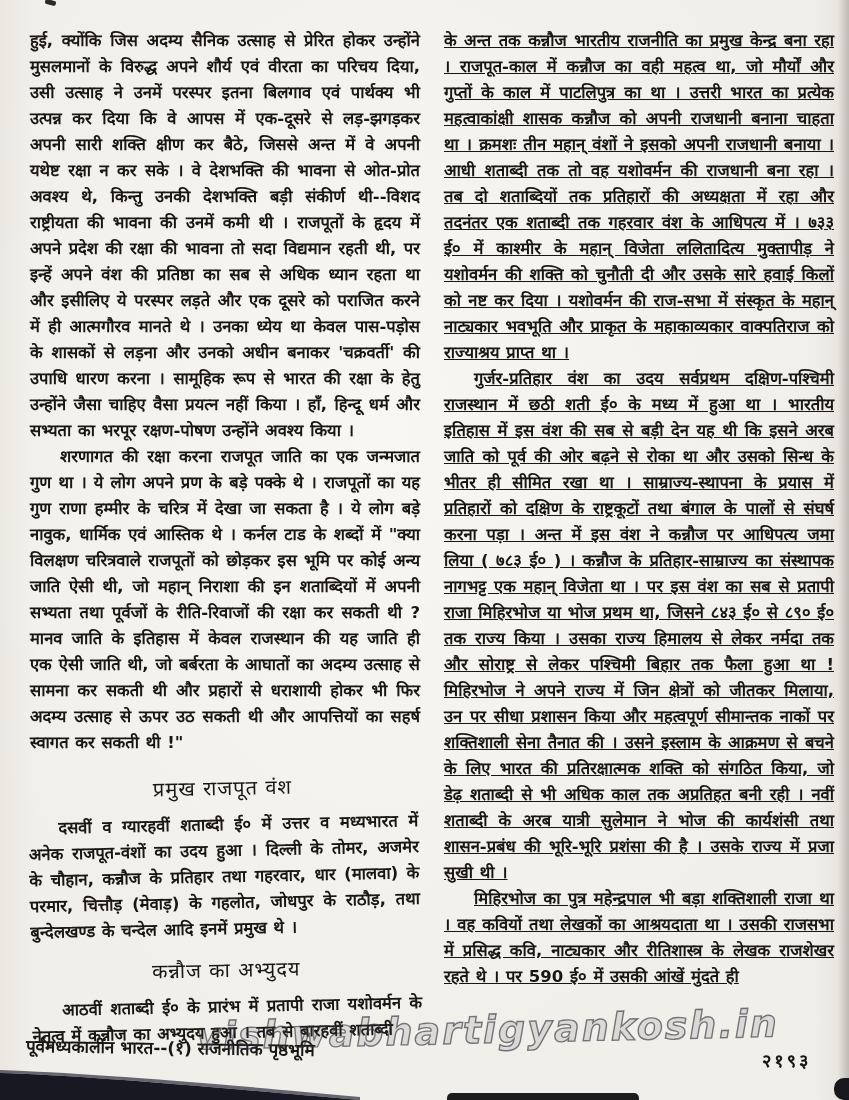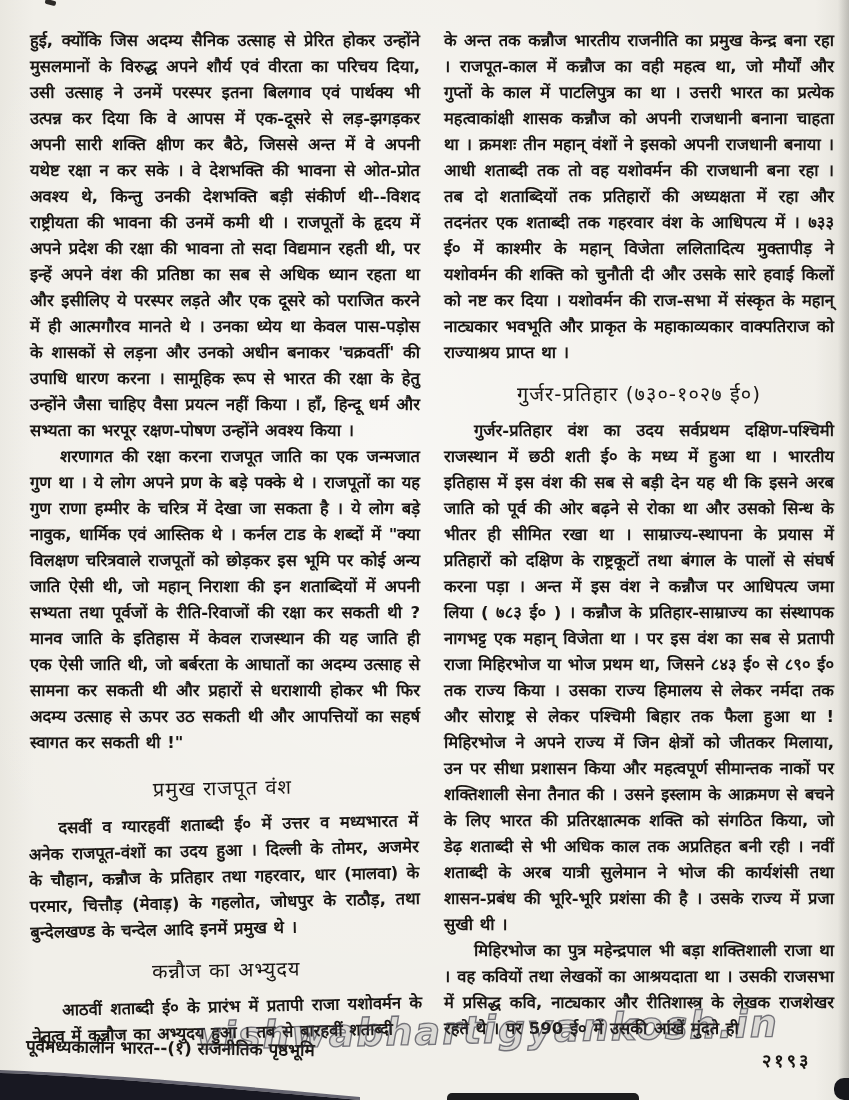--- a/index.html
+++ b/index.html
@@ -8,21 +8,21 @@
     font-family:"DejaVu Sans","Liberation Sans",sans-serif;
     background:
       radial-gradient(ellipse at 45% 40%, rgba(255,255,255,0.5), rgba(0,0,0,0) 70%),
       linear-gradient(90deg,#e9e7e0 0%, #f1efe9 4%, #f1efe9 96%, #e3e1da 100%),
       #efede7;
     color:#191613;
   }
   .page{position:absolute;inset:0;}
   .col{position:absolute;top:28px;width:390px;text-align:justify;}
   .col-left{left:30px;}
-  .col-right{left:444px;}
+  .col-right{left:444px;text-decoration:underline;}
   p.body-text{
     margin:0;font-size:16.5px;line-height:26px;font-weight:bold;
     letter-spacing:0px;word-spacing:1px;
   }
   p.indent{text-indent:30px;}
   h2.sec{
     margin:13px 0 9px 0;text-align:center;font-weight:normal;
     font-size:20px;letter-spacing:1px;line-height:30px;
   }
   .skew{transform:rotate(-1.2deg);transform-origin:right center;}
@@ -72,21 +72,20 @@
     <div class="skew">
       <h2 class="sec">प्रमुख राजपूत वंश</h2>
       <p class="body-text indent">दसवीं व ग्यारहवीं शताब्दी ई० में उत्तर व मध्यभारत में अनेक राजपूत-वंशों का उदय हुआ । दिल्ली के तोमर, अजमेर के चौहान, कन्नौज के प्रतिहार तथा गहरवार, धार (मालवा) के परमार, चित्तौड़ (मेवाड़) के गहलोत, जोधपुर के राठौड़, तथा बुन्देलखण्ड के चन्देल आदि इनमें प्रमुख थे ।</p>
       <h2 class="sec">कन्नौज का अभ्युदय</h2>
       <p class="body-text indent">आठवीं शताब्दी ई० के प्रारंभ में प्रतापी राजा यशोवर्मन के नेतृत्व में कन्नौज का अभ्युदय हुआ । तब से बारहवीं शताब्दी</p>
     </div>
   </div>
 
   <div class="col col-right">
     <p class="body-text">के अन्त तक कन्नौज भारतीय राजनीति का प्रमुख केन्द्र बना रहा । राजपूत-काल में कन्नौज का वही महत्व था, जो मौर्यों और गुप्तों के काल में पाटलिपुत्र का था । उत्तरी भारत का प्रत्येक महत्वाकांक्षी शासक कन्नौज को अपनी राजधानी बनाना चाहता था । क्रमशः तीन महान् वंशों ने इसको अपनी राजधानी बनाया । आधी शताब्दी तक तो वह यशोवर्मन की राजधानी बना रहा । तब दो शताब्दियों तक प्रतिहारों की अध्यक्षता में रहा और तदनंतर एक शताब्दी तक गहरवार वंश के आधिपत्य में । ७३३ ई० में काश्मीर के महान् विजेता ललितादित्य मुक्तापीड़ ने यशोवर्मन की शक्ति को चुनौती दी और उसके सारे हवाई किलों को नष्ट कर दिया । यशोवर्मन की राज-सभा में संस्कृत के महान् नाट्यकार भवभूति और प्राकृत के महाकाव्यकार वाक्पतिराज को राज्याश्रय प्राप्त था ।</p>
-    <h2 class="sec">गुर्जर-प्रतिहार (७३०-१०२७ ई०)</h2>
     <p class="body-text indent">गुर्जर-प्रतिहार वंश का उदय सर्वप्रथम दक्षिण-पश्चिमी राजस्थान में छठी शती ई० के मध्य में हुआ था । भारतीय इतिहास में इस वंश की सब से बड़ी देन यह थी कि इसने अरब जाति को पूर्व की ओर बढ़ने से रोका था और उसको सिन्ध के भीतर ही सीमित रखा था । साम्राज्य-स्थापना के प्रयास में प्रतिहारों को दक्षिण के राष्ट्रकूटों तथा बंगाल के पालों से संघर्ष करना पड़ा । अन्त में इस वंश ने कन्नौज पर आधिपत्य जमा लिया ( ७८३ ई० ) । कन्नौज के प्रतिहार-साम्राज्य का संस्थापक नागभट्ट एक महान् विजेता था । पर इस वंश का सब से प्रतापी राजा मिहिरभोज या भोज प्रथम था, जिसने ८४३ ई० से ८९० ई० तक राज्य किया । उसका राज्य हिमालय से लेकर नर्मदा तक और सोराष्ट्र से लेकर पश्चिमी बिहार तक फैला हुआ था ! मिहिरभोज ने अपने राज्य में जिन क्षेत्रों को जीतकर मिलाया, उन पर सीधा प्रशासन किया और महत्वपूर्ण सीमान्तक नाकों पर शक्तिशाली सेना तैनात की । उसने इस्लाम के आक्रमण से बचने के लिए भारत की प्रतिरक्षात्मक शक्ति को संगठित किया, जो डेढ़ शताब्दी से भी अधिक काल तक अप्रतिहत बनी रही । नवीं शताब्दी के अरब यात्री सुलेमान ने भोज की कार्यशंसी तथा शासन-प्रबंध की भूरि-भूरि प्रशंसा की है । उसके राज्य में प्रजा सुखी थी ।</p>
     <p class="body-text indent">मिहिरभोज का पुत्र महेन्द्रपाल भी बड़ा शक्तिशाली राजा था । वह कवियों तथा लेखकों का आश्रयदाता था । उसकी राजसभा में प्रसिद्ध कवि, नाट्यकार और रीतिशास्त्र के लेखक राजशेखर रहते थे । पर 590 ई० में उसकी आंखें मुंदते ही</p>
   </div>
 
   <div class="footer-title">पूर्वमध्यकालीन भारत--(१) राजनीतिक पृष्ठभूमि</div>
   <div class="page-num">२१९३</div>
 
   <div class="watermark">vishwabhartigyankosh.in</div>
 
   <svg class="shadow-bl" width="360" height="32">

